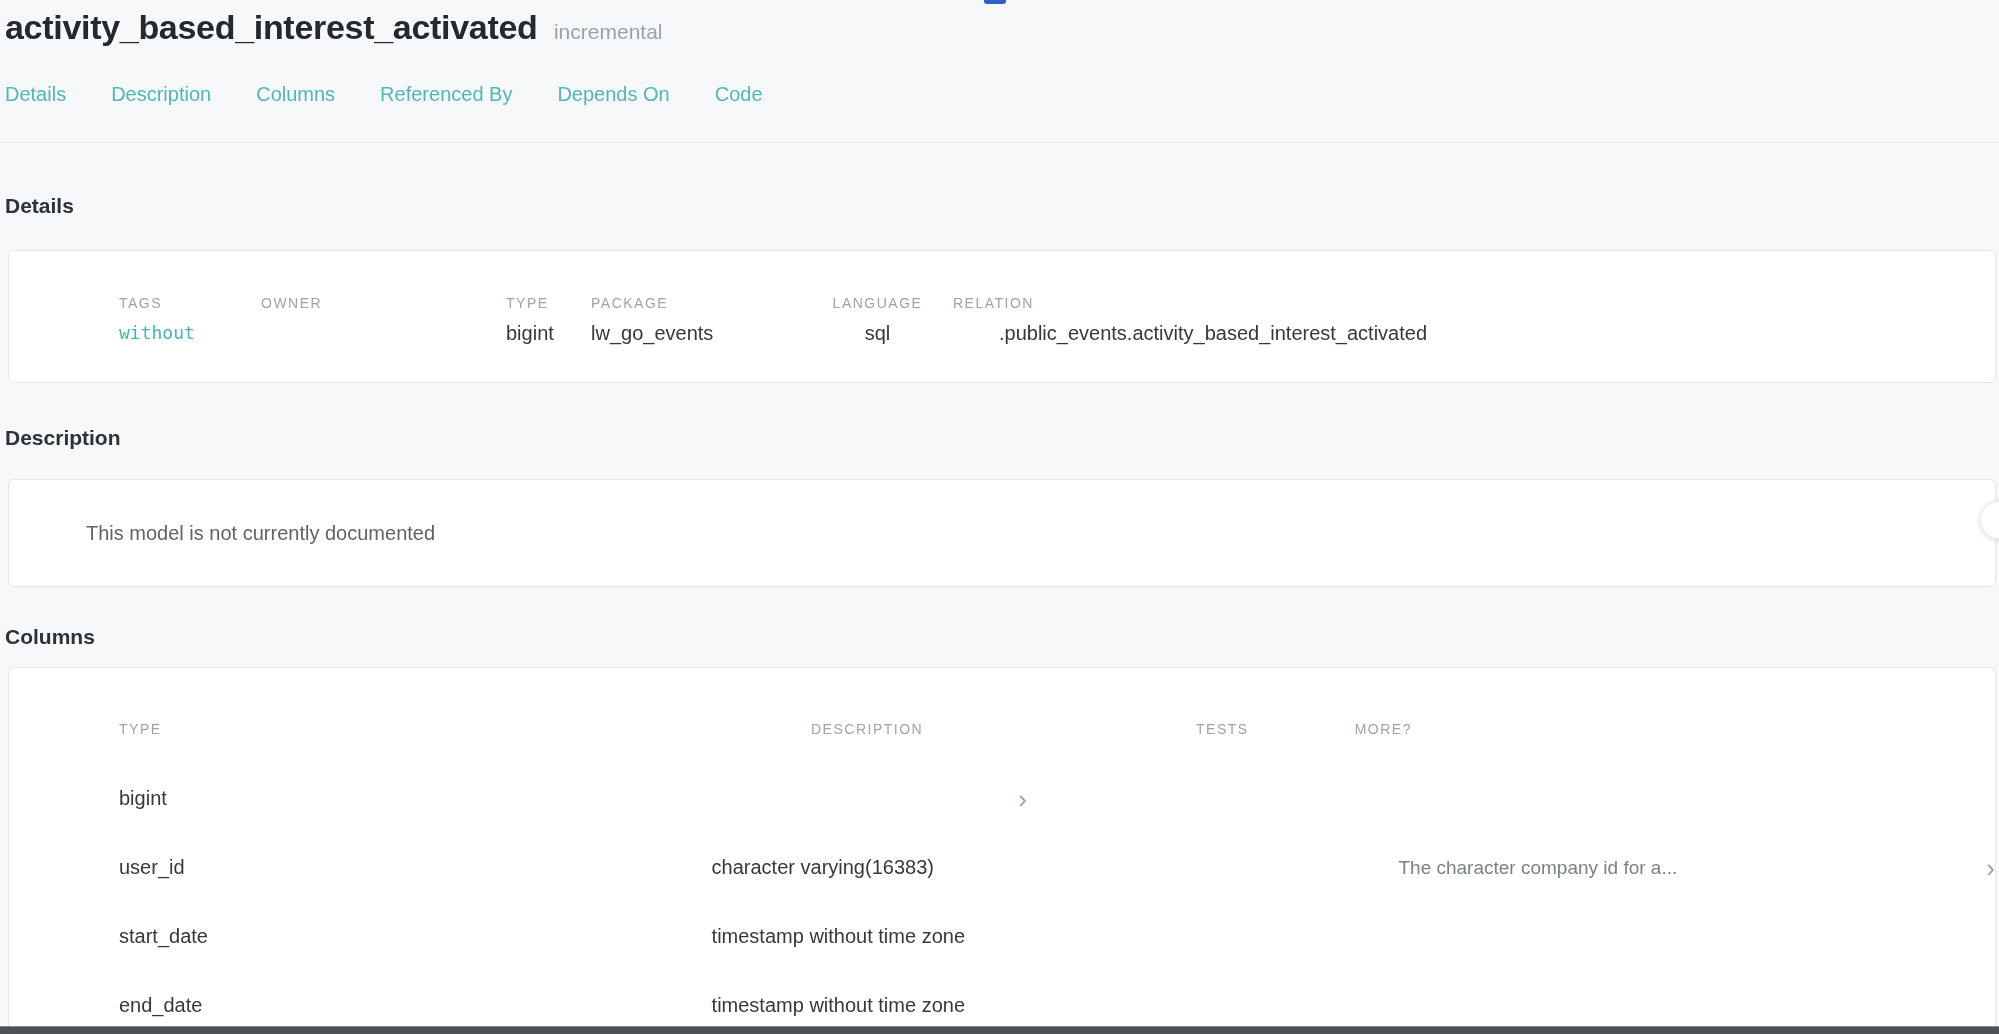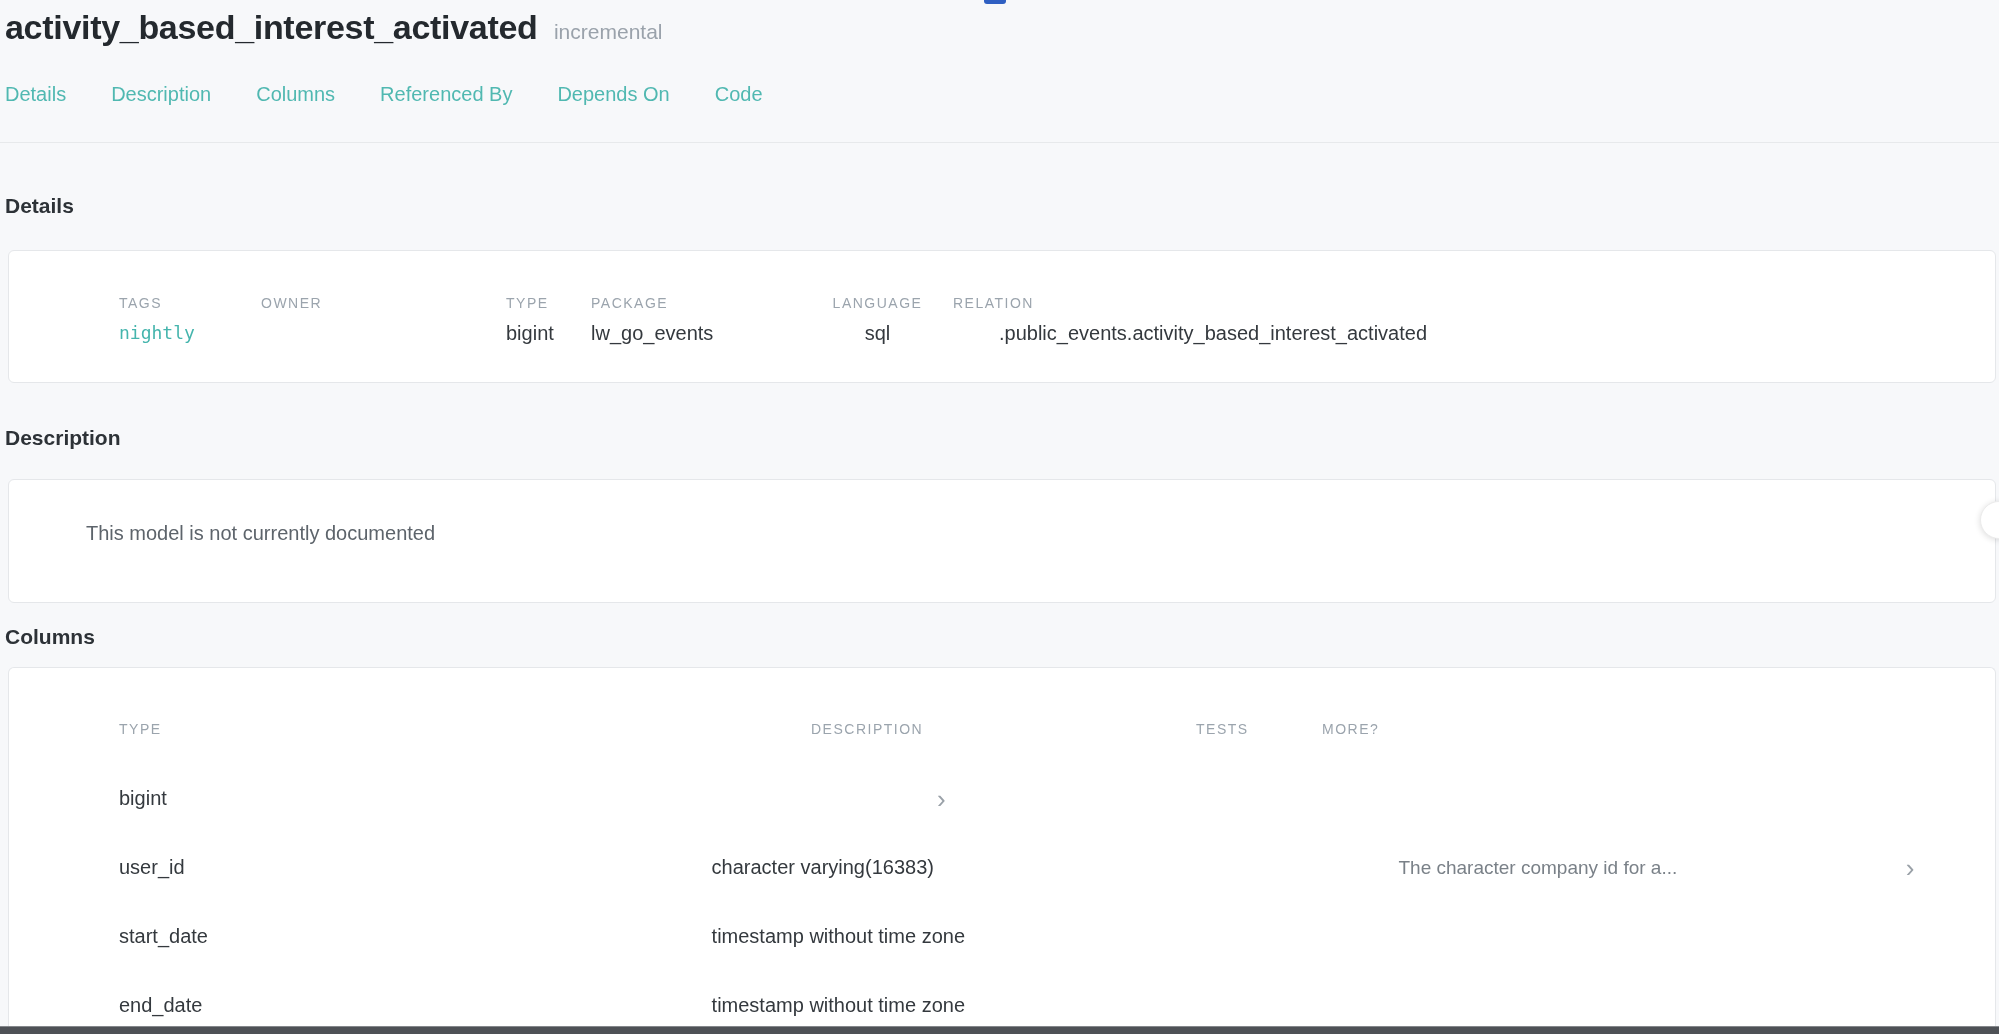--- a/index.html
+++ b/index.html
@@ -28,41 +28,41 @@
   
   .section-h { position:absolute; left:5px; font-size:21px; font-weight:700; color:#2d3237; }
   .h-details { top:194px; }
   .h-description { top:426px; }
   .h-columns { top:625px; }
 
   
   .card { position:absolute; left:8px; width:1988px; background:#ffffff;
           border:1px solid #e5e7ea; border-radius:6px;padding-left:30px; }
   .card-details { top:250px; height:133px; }
-  .card-description { top:479px; height:124px; }
+  .card-description { top:479px; height:108px; }
   .card-columns { top:667px; height:367px; border-bottom:none; border-radius:6px 6px 0 0; }
 
   
   .fields { display:flex; padding:44px 0 0 80px; }
   .field-tags { width:142px; } .field-owner { width:245px; } .field-type { width:85px; }
   .field-package { width:211px; } .field-language { width:151px;text-align:center; } .field-relation { flex:1; }
   .f-label { font-size:14px; letter-spacing:1.5px; color:#9ba4ad; margin-bottom:11px; }
   .f-value { font-size:20px; color:#34393e; }
   .tag-value { font-family:"DejaVu Sans Mono", monospace; font-size:18px; color:#45b5ad; cursor:pointer; }
   .relation-value { margin-left:46px; }
 
   
   .desc-body { padding:42px 0 0 47px; font-size:20px; color:#5d646b; }
 
   
   .cols-table { padding:52px 0 0 80px; }
   .t-row { display:flex; align-items:center; }
   .t-head { height:17px; }
   .c-name { width:597px; } .c-type { width:692px; } .c-desc { width:385px; }
-  .c-tests { width:126px; } .c-more { width:90px; text-align:left; }
+  .c-tests { width:126px; } .c-more { width:90px; text-align:right; }
   .th { font-size:14px; letter-spacing:1.5px; color:#9ba4ad; }
   .t-body { margin-top:27px; }
   .t-body .t-row { height:69px; cursor:pointer; }
   .cell-main { font-size:20px; color:#34393e; }
   .cell-desc { font-size:19px; color:#7a8188; }
   .chevron { font-size:26px; line-height:20px; color:#9aa1a8; font-weight:400; }
 
   
   .fab { position:absolute; left:1980px; top:501px; width:38px; height:38px;
          border-radius:50%; background:#fff; border:1px solid #ececec;
@@ -91,21 +91,21 @@
   <a class="tab">Code</a>
 </nav>
 
 <div class="divider"></div>
 
 <h2 class="section-h h-details">Details</h2>
 <div class="card card-details">
   <div class="fields">
     <div class="field-tags">
       <div class="f-label">TAGS</div>
-      <div class="f-value tag-value">nightly</div>
+      <div class="f-value tag-value">without</div>
     </div>
     <div class="field-owner">
       <div class="f-label">OWNER</div>
       <div class="f-value"></div>
     </div>
     <div class="field-type">
       <div class="f-label">TYPE</div>
       <div class="f-value">bigint</div>
     </div>
     <div class="field-package">

